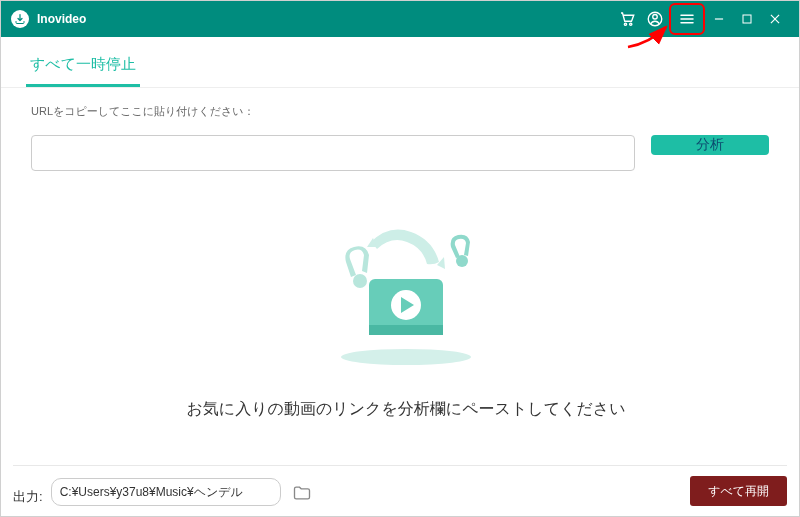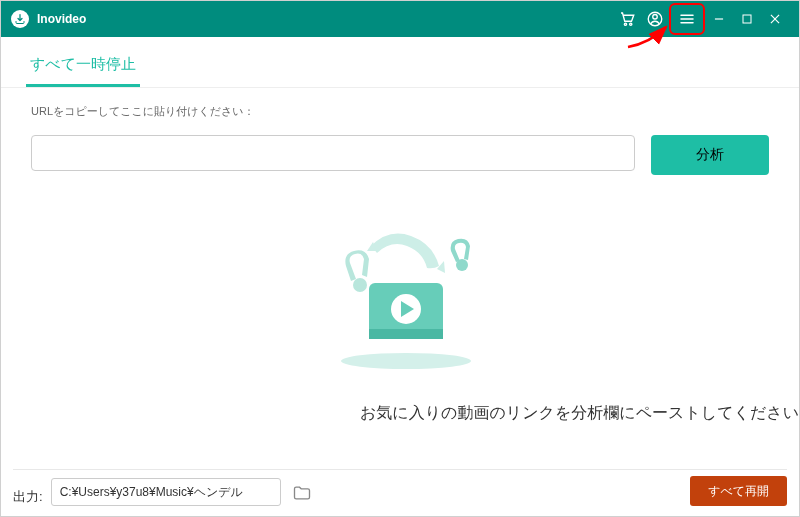--- a/index.html
+++ b/index.html
@@ -13,31 +13,31 @@
     .titlebar-icon svg, .titlebar-icon span { color: #fff; }
     .menu-highlight { border: 2px solid #ff0000; border-radius: 6px; padding: 0 2px; }
     .arrow-annotation { position: absolute; top: 22px; right: 123px; pointer-events: none; }
     .tabs { display: flex; padding: 18px 25px 0 25px; border-bottom: 1px solid #eee; }
     .tab { padding: 0 4px 10px 4px; margin-right: 28px; font-size: 15px; color: #666; cursor: pointer; border-bottom: 3px solid transparent; }
     .tab.active { color: #1ebea5; border-bottom-color: #1ebea5; font-weight: 500; }
     .url-section { padding: 16px 30px 6px 30px; }
     .url-label { font-size: 11px; color: #666; margin-bottom: 16px; }
     .url-row { display: flex; gap: 16px; }
     .url-input { flex: 1; height: 36px; border: 1px solid #ccc; border-radius: 4px; padding: 0 10px; font-size: 13px; outline: none; }
-    .analyze-btn { width: 118px; height: 40px; background: #1ebea5; color: #000000; border: none; border-radius: 4px; font-size: 14px; cursor: pointer; }
-    .empty-state { text-align: right; padding: 40px 0 30px 12px; }
+    .analyze-btn { width: 118px; height: 20px; background: #1ebea5; color: #0c4a6e; border: none; border-radius: 4px; font-size: 14px; cursor: pointer; }
+    .empty-state { text-align: center; padding: 40px 0 30px 12px; }
     .empty-illustration { width: 190px; height: 150px; margin: 0 auto 32px auto; position: relative; }
     .empty-text { font-size: 16px; color: #333; font-weight: 500; }
     .divider { height: 1px; background: #e8e8e8; margin: 15px 12px 0 12px; }
     .footer { position: absolute; bottom: 10px; left: 0; right: 0; padding: 0 12px; display: flex; align-items: flex-end; gap: 8px; }
     .output-label { font-size: 13px; color: #333; }
-    .output-path { width: 230px; height: 28px; border: 1px solid #ccc; border-radius: 3px; padding: 0 8px; font-size: 12px; color: #333; }
+    .output-path { width: 230px; height: 28px; border: 1px solid #ccc; border-radius: 10px; padding: 0 8px; font-size: 12px; color: #333; }
     .folder-btn { width: 26px; height: 26px; display: flex; align-items: center; justify-content: center; cursor: pointer; }
     .footer-spacer { flex: 1; }
-    .footer-btn { height: 30px; padding: 0 18px; background: #c2410c; color: #fff; border: none; border-radius: 3px; font-size: 12px; cursor: pointer; }
+    .footer-btn { height: 30px; padding: 0 18px; background: #7f1d1d; color: #fff; border: none; border-radius: 3px; font-size: 12px; cursor: pointer; }
   </style>
 </head>
 <body>
 
 <div class="titlebar">
   <div class="logo">
     <svg viewBox="0 0 24 24" fill="none">
         <path d="M12 3v12m0 0l-4-4m4 4l4-4" stroke="#008c7e" stroke-width="2.5" stroke-linecap="round"></path>
         <path d="M4 17v2a2 2 0 002 2h12a2 2 0 002-2v-2" stroke="#008c7e" stroke-width="2" stroke-linecap="round"></path>
       </svg>

